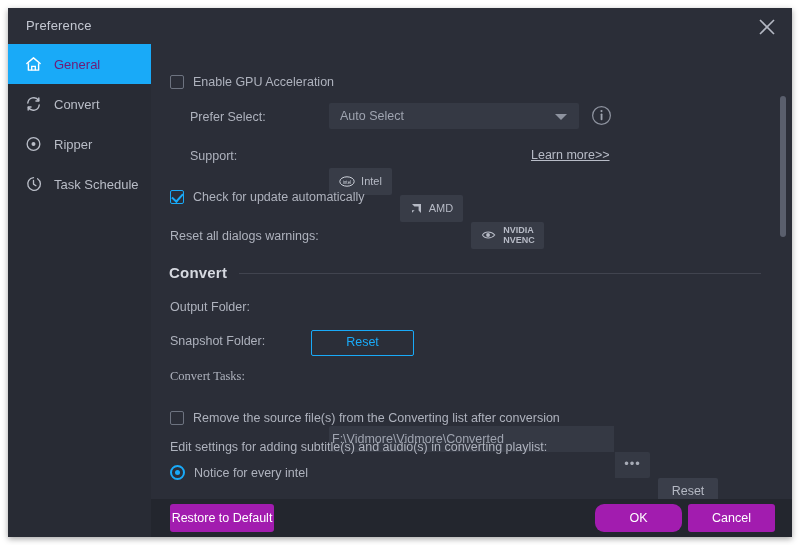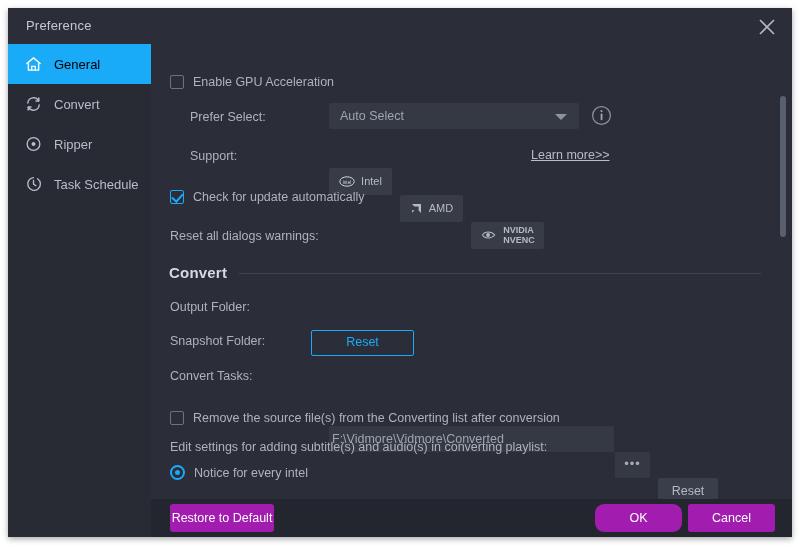--- a/index.html
+++ b/index.html
@@ -66,21 +66,21 @@
     width: 22px; height: 22px;
     display: flex; align-items: center; justify-content: center;
     flex: 0 0 22px;
   }
   .side-item .s-label {
     margin-left: 10px;
     font-size: 13px;
     color: #b9bdc7;
     white-space: nowrap;
   }
-  .side-item.active .s-label { color: #000000; }
+  .side-item.active .s-label { color: #701a75; }
 
   
   #content {
     position: absolute;
     left: 143px; top: 36px;
     width: 641px; height: 455px;
     background: #2b2e38;
     overflow: hidden;
   }
 
@@ -450,21 +450,21 @@
     </div>
     <div class="row dots-btn" style="left:463px; top:249px;">
       <span>•••</span>
     </div>
     <div class="row gbtn" style="left:507px; top:249px; width:60px;">
       <span>Reset</span>
     </div>
 
     <div class="row lbl" style="left:19px; top:290px;">Snapshot Folder:</div>
 
-    <div class="row lbl" style="left:19px; top:325px;">Convert Tasks:</div>
+    <div class="row lbl" style="left:19px; top:325px;font-family:Liberation Serif, serif;">Convert Tasks:</div>
 
     <div class="row" style="left:19px; top:367px; display:flex; align-items:center;">
       <span class="cb"></span>
       <span class="lbl" style="margin-left:9px;">Remove the source file(s) from the Converting list after conversion</span>
     </div>
 
     <div class="row lbl" style="left:19px; top:396px;">Edit settings for adding subtitle(s) and audio(s) in converting playlist:</div>
 
     <div class="row" style="left:19px; top:421px; display:flex; align-items:center;">
       <span class="rb on"></span>

